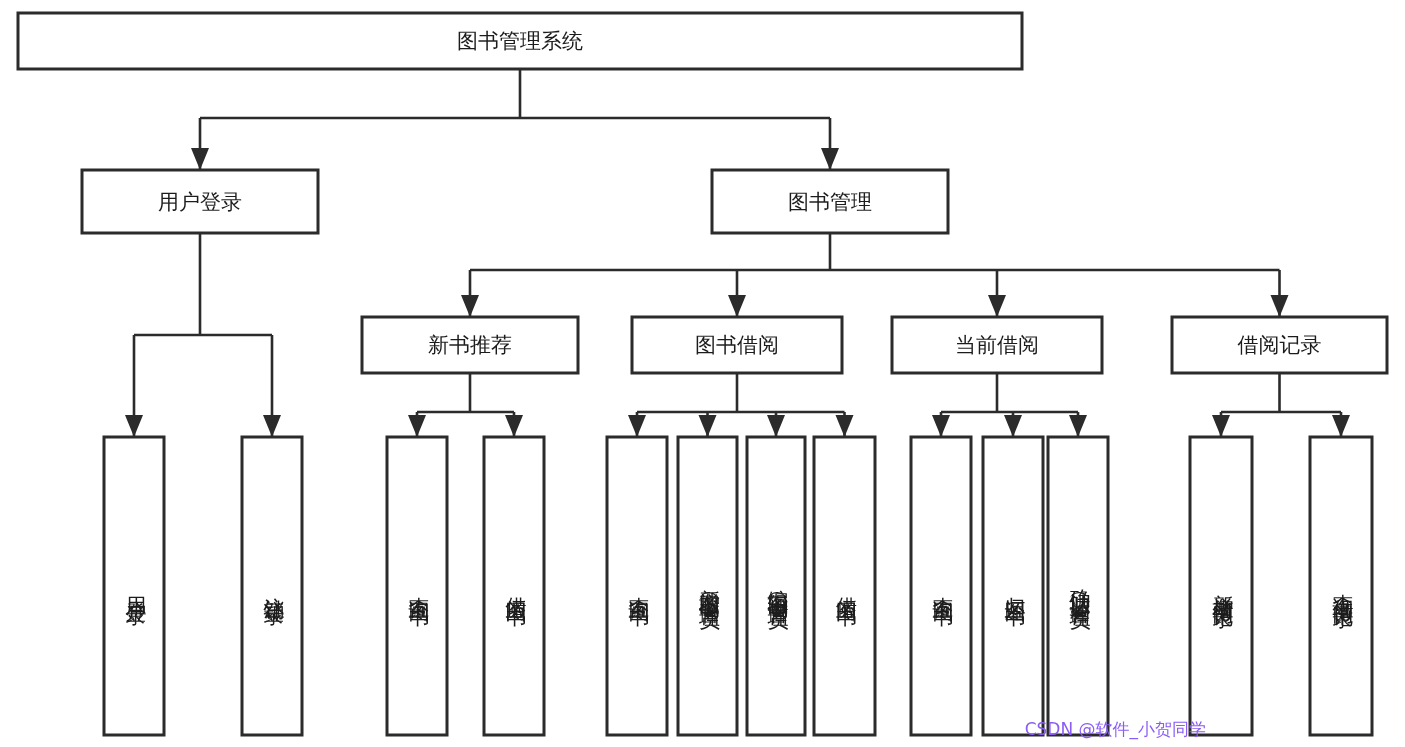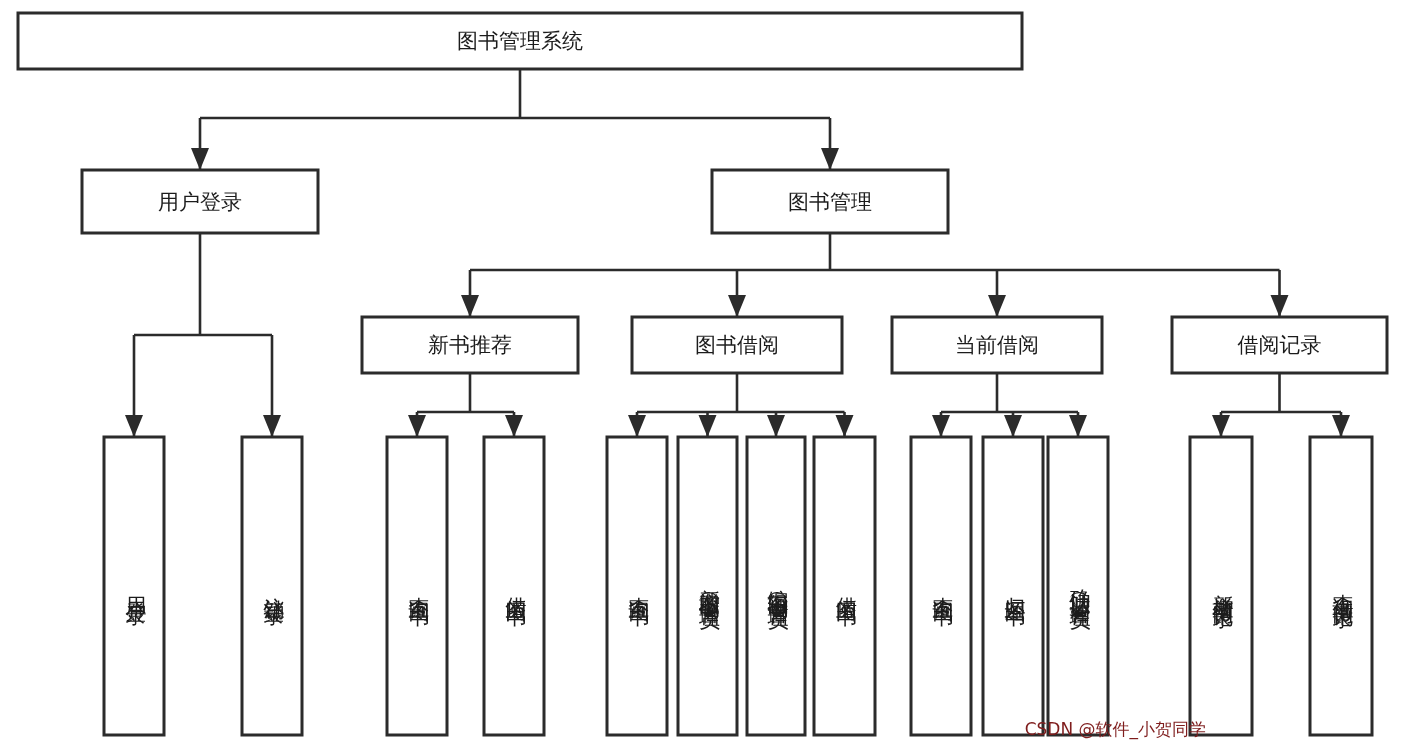--- a/index.html
+++ b/index.html
@@ -57,21 +57,21 @@
     dominant-baseline: middle;
     writing-mode: vertical-rl;
     letter-spacing: 3px;
   }
   .watermark-text {
     position: absolute;
     right: 8px;
     bottom: 6px;
     font-family: "DejaVu Sans", "Liberation Sans", sans-serif;
     font-size: 17px;
-    color: #7f1d1d;
+    color: #8b5cf6;
     white-space: nowrap;
     user-select: none;
   }
 </style>
 </head>
 <body>
 
 <div id="diagram-root">
 
   <svg id="tree-svg" viewBox="0 0 1405 747">

